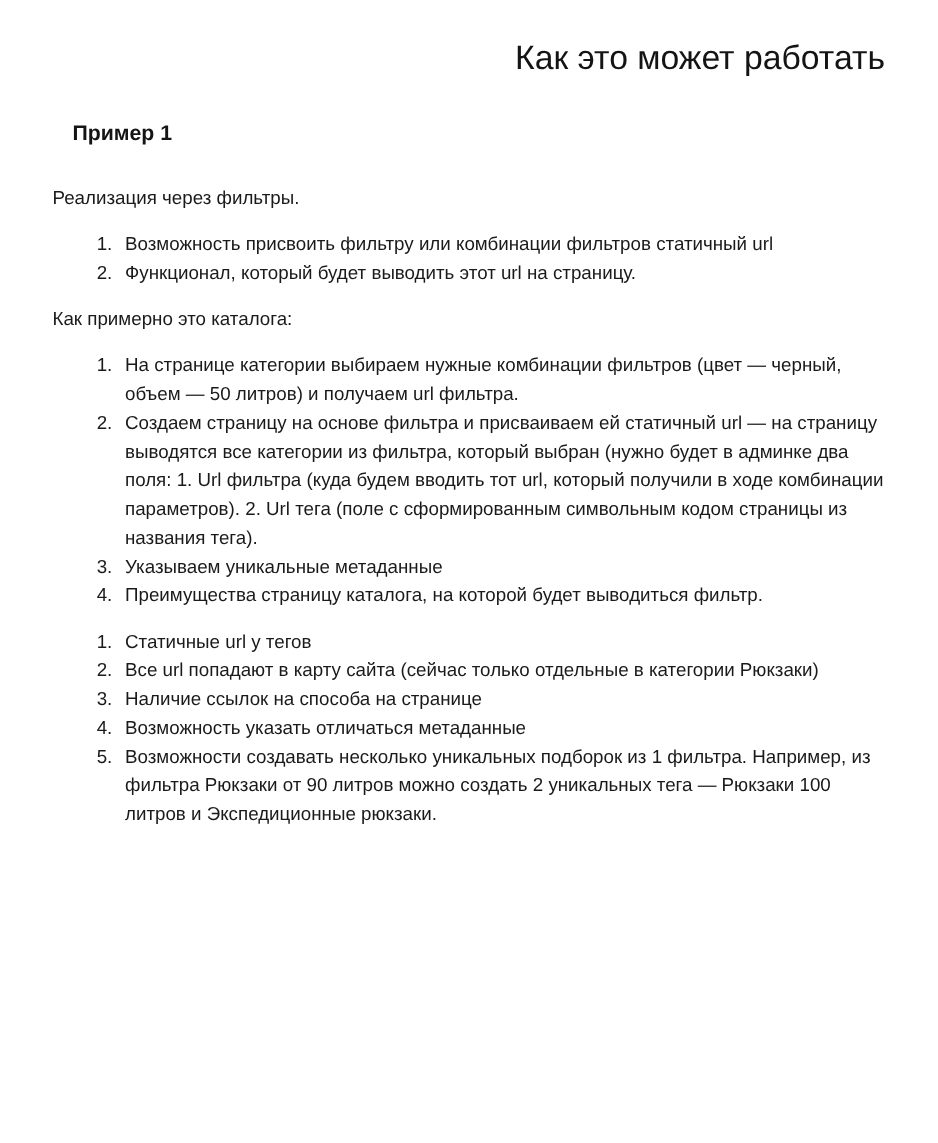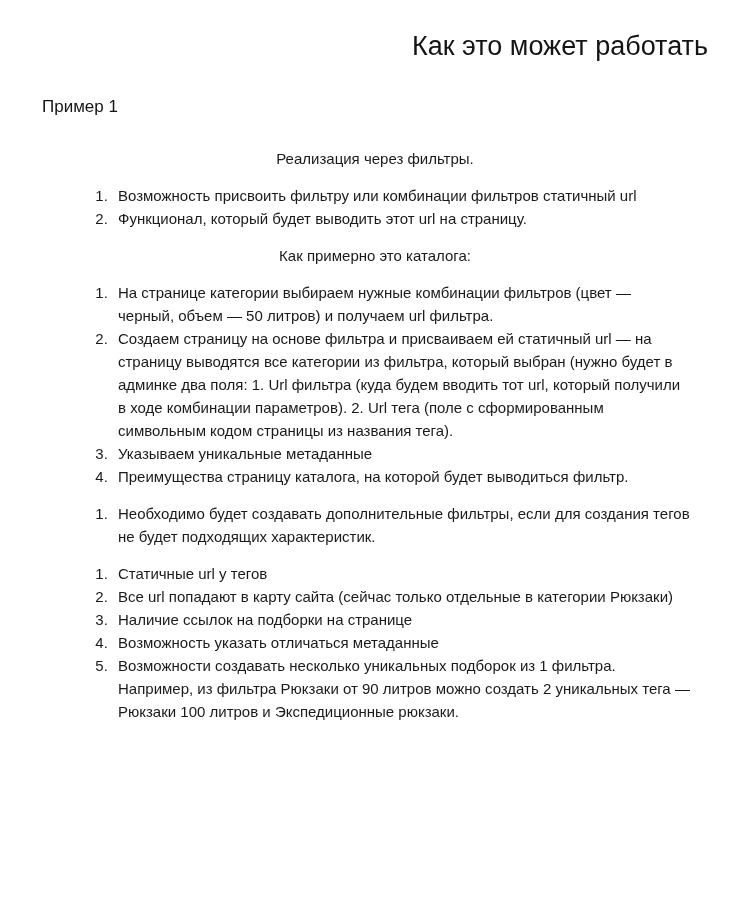--- a/index.html
+++ b/index.html
@@ -20,41 +20,40 @@
   h1.doc-title {
     font-size: 27px;
     font-weight: 400;
     line-height: 33px;
     margin: 0 0 33px 0;
     color: #141414;
     text-align: right;
   }
   h2.doc-subtitle {
     font-size: 17px;
-    font-weight: 400;
+    font-weight: 700;
     line-height: 22px;
-    margin: 0 0 29px 0;
+    margin: 0 0 29px 16px;
     color: #141414;
   }
   p {
     font-size: 15px;
     line-height: 23px;
     margin: 14px 0;
-    text-align: center;
   }
   p.italic {
     font-style: italic;
   }
   p.bold {
     font-weight: 700;
   }
   ol {
     font-size: 15px;
     line-height: 23px;
-    margin: 14px 18px;
+    margin: 14px 0;
     padding-left: 52px;
   }
   ol li {
     padding-left: 6px;
     margin: 0;
   }
 </style>
 </head>
 <body>
 
@@ -76,26 +75,23 @@
 
 
   <ol>
     <li>На странице категории выбираем нужные комбинации фильтров (цвет — черный, объем — 50 литров) и получаем url фильтра.</li>
     <li>Создаем страницу на основе фильтра и присваиваем ей статичный url — на страницу выводятся все категории из фильтра, который выбран (нужно будет в админке два поля: 1. Url фильтра (куда будем вводить тот url, который получили в ходе комбинации параметров). 2. Url тега (поле с сформированным символьным кодом страницы из названия тега).</li>
     <li>Указываем уникальные метаданные</li>
     <li>Преимущества страницу каталога, на которой будет выводиться фильтр.</li>
   </ol>
 
 
-  <ol>
-    <li>Необходимо будет создавать дополнительные фильтры, если для создания тегов не будет подходящих характеристик.</li>
-  </ol>
 
 
   <ol>
     <li>Статичные url у тегов</li>
     <li>Все url попадают в карту сайта (сейчас только отдельные в категории Рюкзаки)</li>
-    <li>Наличие ссылок на подборки на странице</li>
+    <li>Наличие ссылок на способа на странице</li>
     <li>Возможность указать отличаться метаданные</li>
     <li>Возможности создавать несколько уникальных подборок из 1 фильтра. Например, из фильтра Рюкзаки от 90 литров можно создать 2 уникальных тега — Рюкзаки 100 литров и Экспедиционные рюкзаки.</li>
   </ol>
 
 </div>
 
 </body></html>

